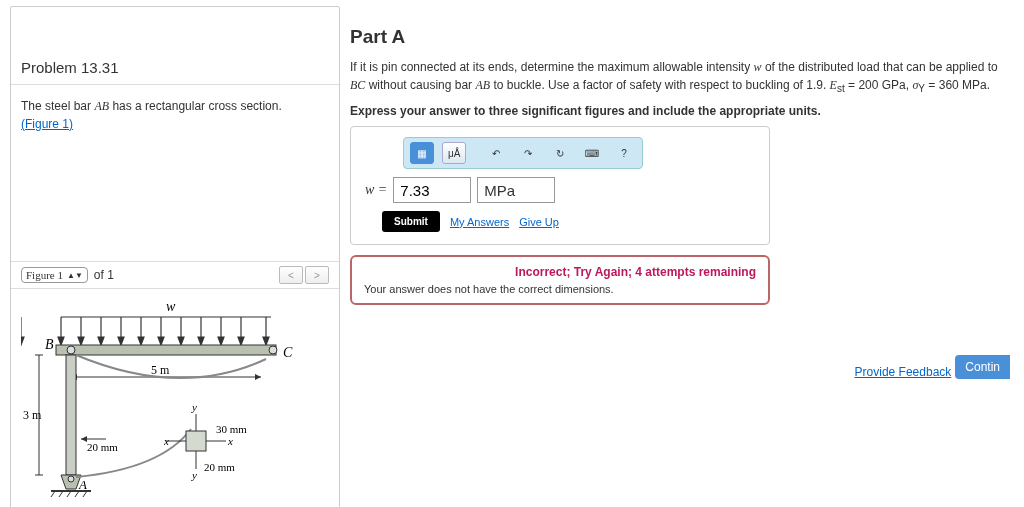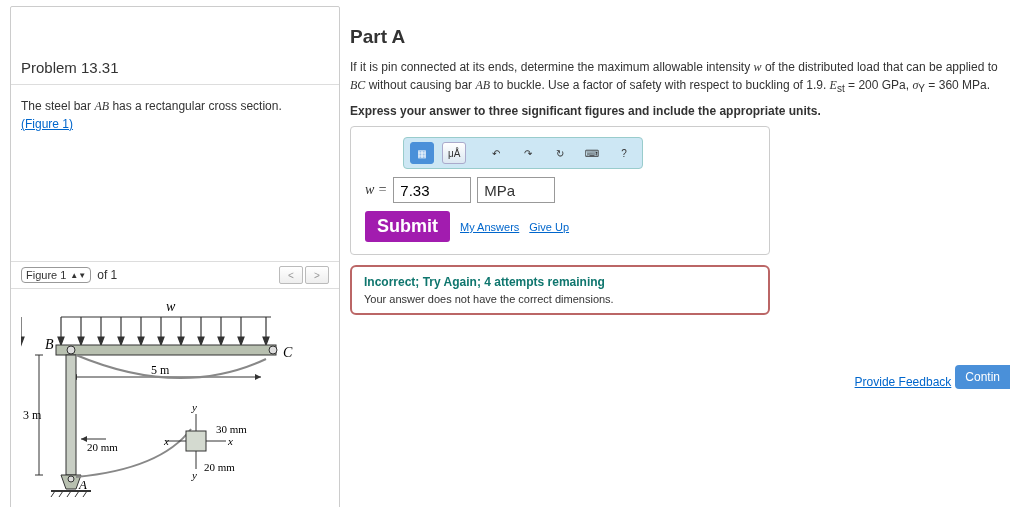--- a/index.html
+++ b/index.html
@@ -5,43 +5,43 @@
   * { box-sizing: border-box; margin: 0; padding: 0; }
   body { font-family: Arial, Helvetica, sans-serif; font-size: 12px; color: #333; background: #fff; width: 1024px; height: 507px; overflow: hidden; }
   .main { display: flex; padding: 6px 10px 10px 10px; gap: 10px; }
   .left-col { width: 330px; border: 1px solid #ccc; border-radius: 2px; padding: 0; }
   .problem-title { font-size: 15px; color: #333; padding: 8px 10px 4px 10px; margin-top: 44px; }
   .hr { border-bottom: 1px solid #ddd; margin: 4px 0; }
   .desc { padding: 8px 10px; font-size: 12px; line-height: 1.5; }
   .desc a { color: #0066cc; text-decoration: underline; }
   .ital { font-style: italic; font-family: "Times New Roman", serif; }
   .figure-bar { display: flex; align-items: center; gap: 6px; padding: 4px 10px; border-top: 1px solid #ddd; border-bottom: 1px solid #ddd; }
-  .fig-select { border: 1px solid #999; border-radius: 4px; padding: 1px 4px; font-size: 11px; display: flex; align-items: center; gap: 4px; background: #fff; }
+  .fig-select { border: 1px solid #999; border-radius: 4px; padding: 1px 4px; font-size: 11px; display: flex; align-items: center; gap: 4px; background: #fff; font-family: Liberation Serif, serif; }
   .arrows { display: flex; gap: 2px; margin-left: auto; }
   .nav-btn { width: 24px; height: 18px; border: 1px solid #bbb; border-radius: 2px; background: linear-gradient(#fff,#eee); display:flex;align-items:center;justify-content:center; color:#999; font-size:10px; cursor: pointer; }
   .figure-img { padding: 10px; }
   .right-col { flex: 1; padding-top: 20px; }
   .part-title { font-weight: bold; font-size: 19px; margin-bottom: 10px; }
   .prompt { font-size: 12px; line-height: 1.5; margin-bottom: 6px; }
   .prompt .ital { font-family: "Times New Roman", serif; }
   .prompt b { font-weight: bold; }
   .answer-box { border: 1px solid #ccc; border-radius: 4px; padding: 10px 14px 12px 14px; width: 420px; margin-top: 6px; }
   .toolbar { background: #cde7f4; border: 1px solid #9cc; border-radius: 4px; padding: 4px 6px; display: flex; align-items: center; gap: 8px; width: 240px; margin-left: 38px; margin-bottom: 8px; }
   .tool-btn { width: 26px; height: 22px; border: 1px solid #aac; background: linear-gradient(#fff,#dce8f2); border-radius: 3px; display:flex;align-items:center;justify-content:center; font-size:10px; cursor:pointer; }
   .tool-template { background:#4a90d9; color:#fff; border-color:#4a90d9; }
   .tool-sep { width: 2px; }
   .eq-row { display: flex; align-items: center; gap: 6px; margin-bottom: 8px; }
   .eq-label { font-style: italic; font-family: "Times New Roman", serif; font-size: 14px; }
   .eq-input { border: 1px solid #999; height: 26px; padding: 2px 6px; font-size: 15px; width: 78px; }
   .eq-unit { border: 1px solid #999; height: 26px; padding: 2px 6px; font-size: 15px; width: 78px; display:flex;align-items:center; }
   .action-row { display: flex; align-items: center; gap: 10px; margin-top: 4px; }
-  .submit-btn { background: #a21caf; color: #fff; border: none; border-radius: 3px; padding: 5px 12px; font-weight: bold; font-size: 18px; cursor: pointer; }
+  .submit-btn { background: #000000; color: #fff; border: none; border-radius: 3px; padding: 5px 12px; font-weight: bold; font-size: 10px; cursor: pointer; margin-left: 17px; }
   .sub-link { color: #0066cc; text-decoration: underline; font-size: 11px; cursor: pointer; }
   .feedback { border: 2px solid #b66; border-radius: 6px; padding: 8px 12px; width: 420px; margin-top: 10px; background: #fff; }
-  .fb-title { color: #0f766e; font-weight: bold; font-size: 12px; margin-bottom: 4px; }
+  .fb-title { color: #be185d; font-weight: bold; font-size: 12px; margin-bottom: 4px; text-align: right; }
   .fb-msg { font-size: 11px; }
   .footer-right { display:flex; justify-content:flex-end; align-items:flex-end; gap:4px; margin-top: 50px; padding-right:4px; }
   .prov-link { color: #0066cc; text-decoration: underline; font-size:12px; cursor:pointer; }
   .continue-btn { background:#4a90d9; color:#fff; border:none; border-radius:4px 0 0 4px; padding:5px 10px; font-size:12px; cursor:pointer; }
   svg text { font-family: "Times New Roman", serif; }
 </style>
 </head>
 <body>
 
 <div class="main">

